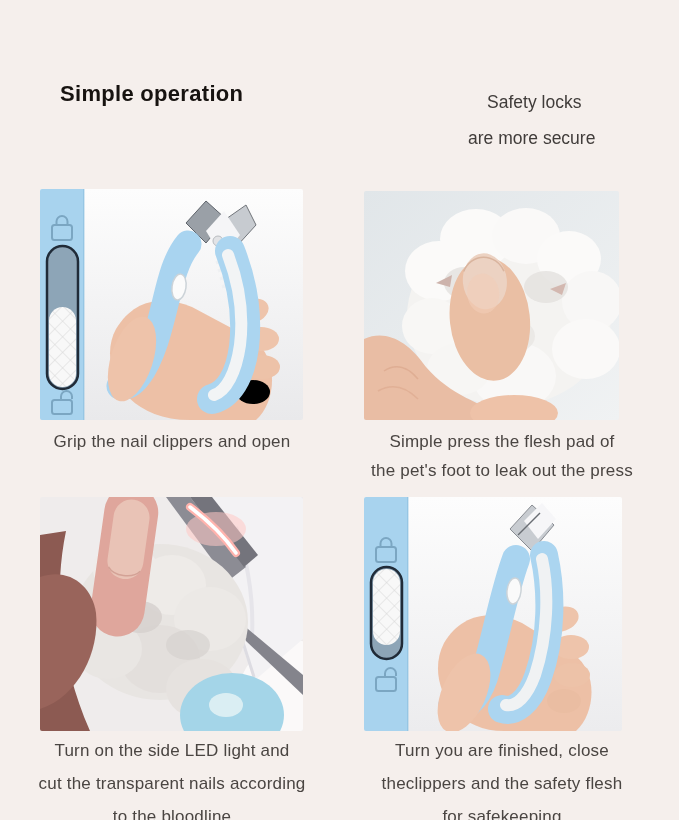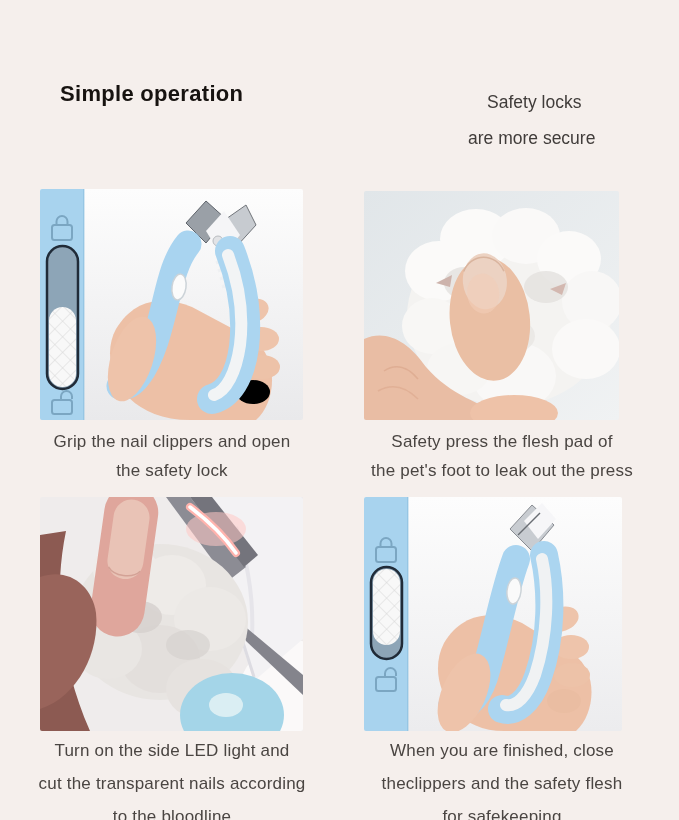--- a/index.html
+++ b/index.html
@@ -149,24 +149,23 @@
     <path d="M0,229 L0,148 C22,138 44,150 62,176 C88,206 120,214 152,229 Z" fill="#e9bda4"></path>
     <ellipse cx="150" cy="222" rx="44" ry="18" fill="#eec2a8"></ellipse>
     <path d="M20,180 C32,172 44,176 54,188" stroke="#d9a488" stroke-width="1.5" fill="none" opacity=".6"></path>
     <path d="M14,200 C28,192 42,196 54,208" stroke="#d9a488" stroke-width="1.5" fill="none" opacity=".5"></path>
   </g>
 </svg>
 </figure>
 
 <div class="caption cap-row1" id="cap1">
   <div>Grip the nail clippers and open</div>
-  <div>the safety lock</div>
 </div>
 <div class="caption cap-row1" id="cap2">
-  <div>Safety press the flesh pad of</div>
+  <div>Simple press the flesh pad of</div>
   <div>the pet's foot to leak out the press</div>
 </div>
 
 <figure class="photo" id="photo3">
 <svg viewBox="0 0 263 234">
   <rect width="263" height="234" fill="#efecec"></rect>
   <ellipse cx="243" cy="42" rx="60" ry="52" fill="#d3cbd8" opacity=".6"></ellipse>
   <ellipse cx="252" cy="205" rx="55" ry="62" fill="#fbfafa" opacity=".95"></ellipse>
   <g>
     <polygon points="168,0 263,0 263,142 214,184 184,92" fill="#f3f2f4"></polygon>
@@ -260,16 +259,16 @@
   </g>
 </svg>
 </figure>
 
 <div class="caption cap-row2" id="cap3">
   <div>Turn on the side LED light and</div>
   <div>cut the transparent nails according</div>
   <div>to the bloodline</div>
 </div>
 <div class="caption cap-row2" id="cap4">
-  <div>When you are finished, close</div>
+  <div>Turn you are finished, close</div>
   <div>theclippers and the safety flesh</div>
   <div>for safekeeping</div>
 </div>
 
 </body></html>

